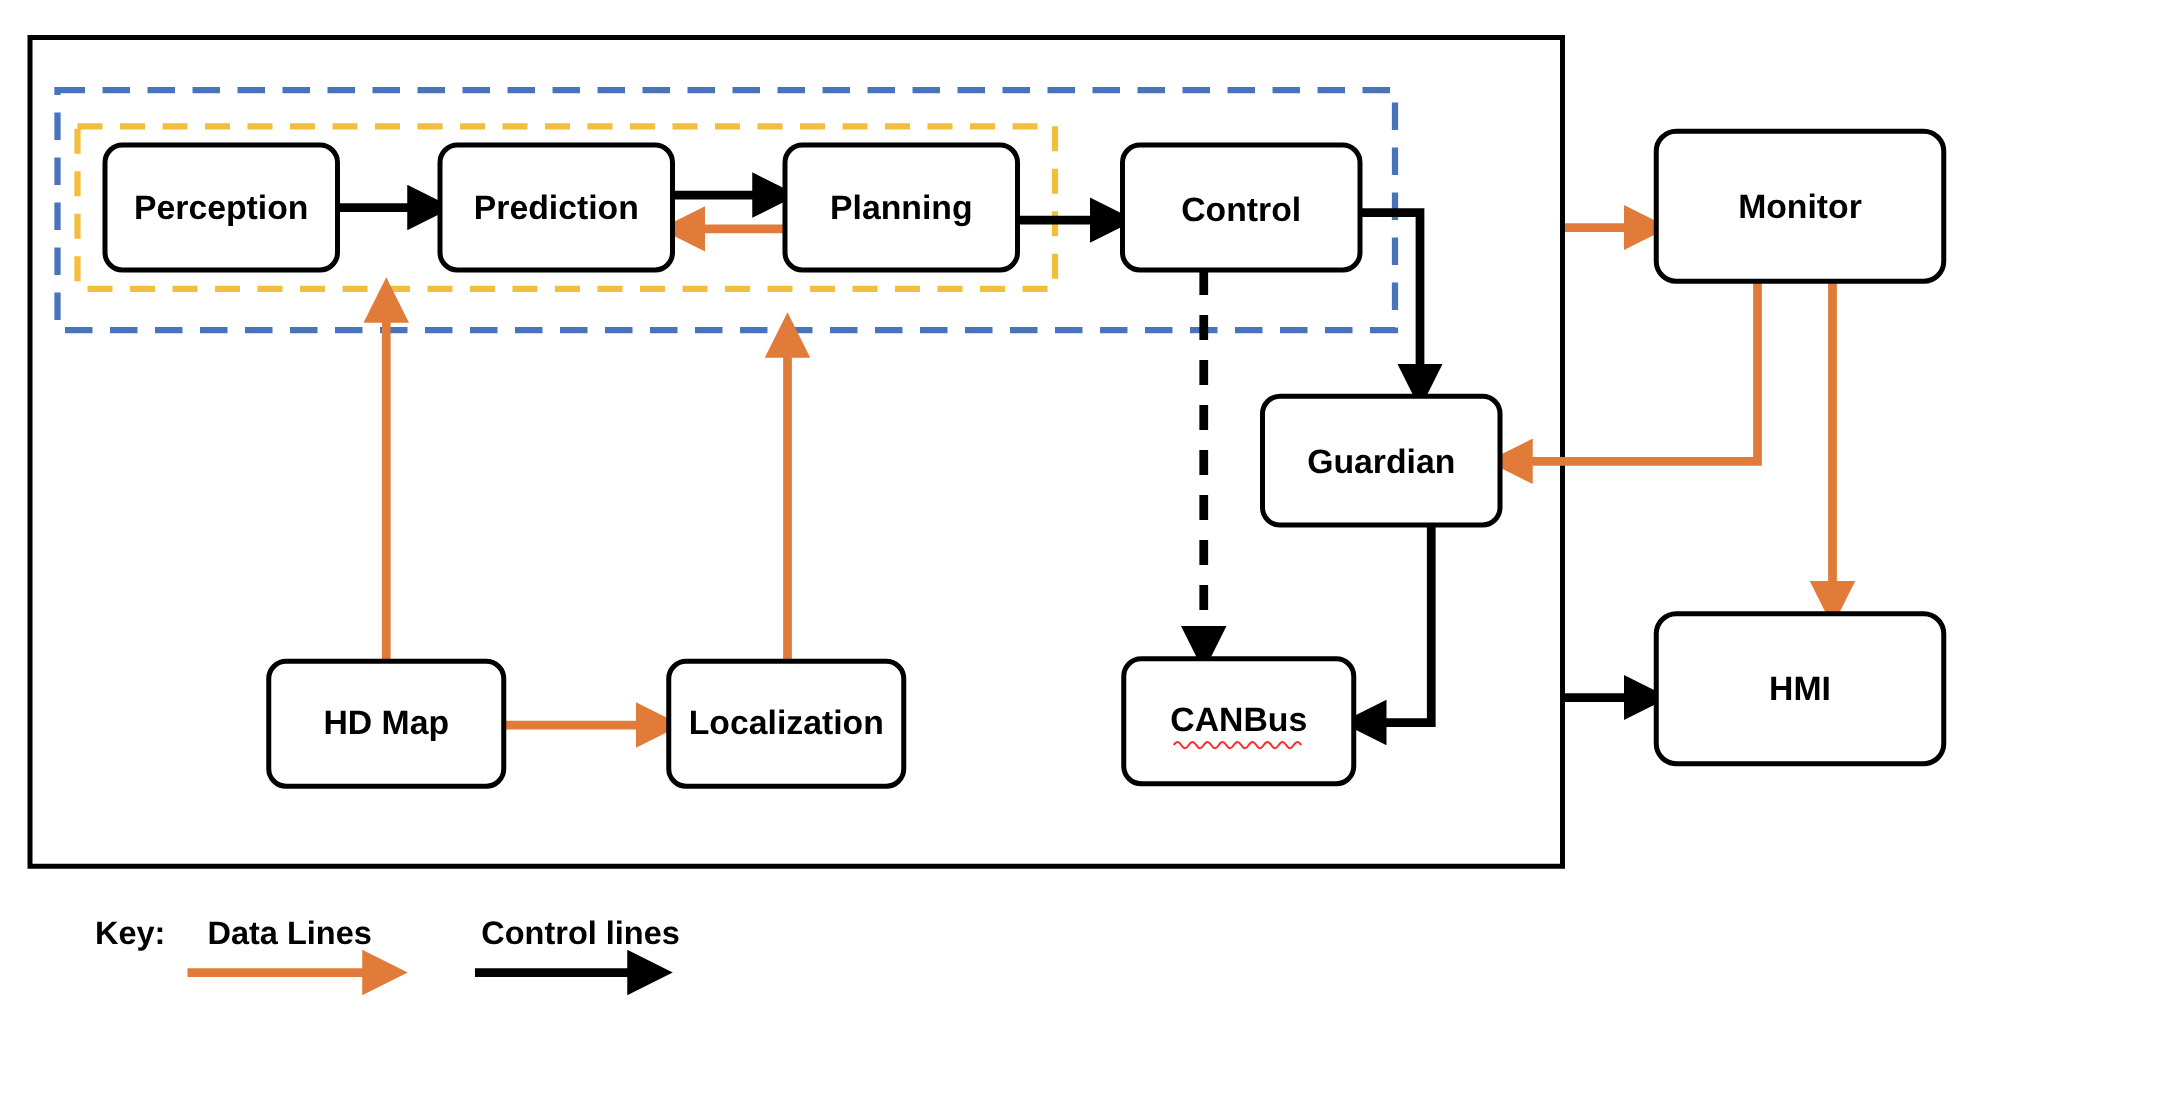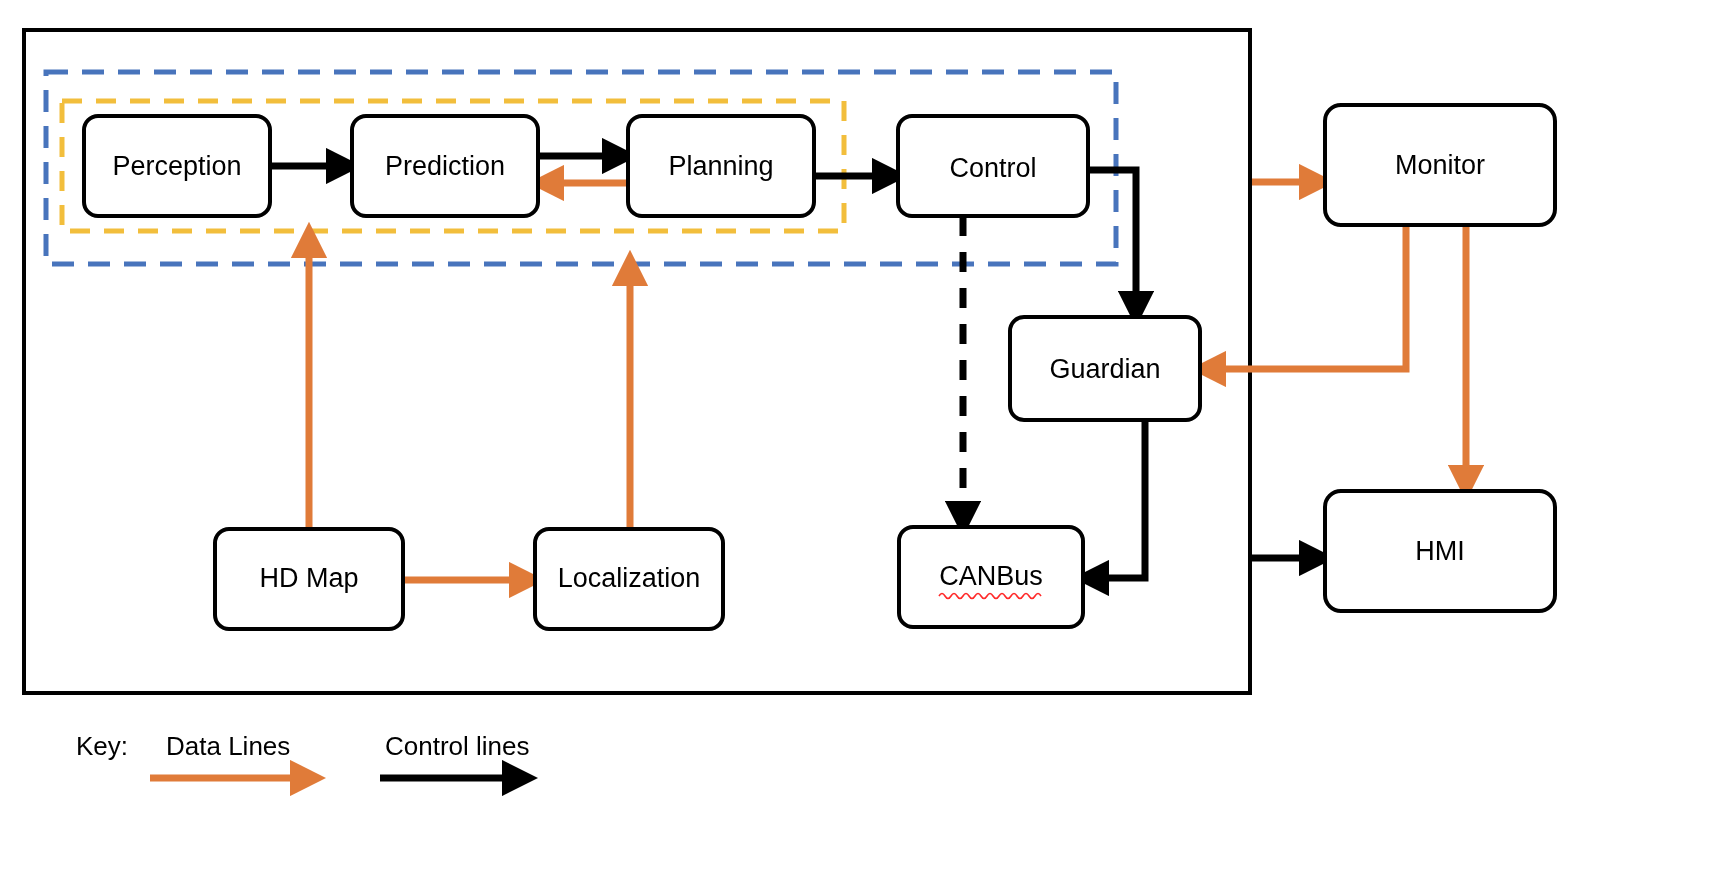--- a/index.html
+++ b/index.html
@@ -1,18 +1,18 @@
 <!DOCTYPE html>
 <html><head>
 <meta charset="utf-8">
 <style>
   html,body{margin:0;padding:0;background:#ffffff;}
   body{width:1732px;height:882px;overflow:hidden;
        font-family:"Liberation Sans","DejaVu Sans",sans-serif;}
-  #stage{position:relative;width:1732px;height:798px;}
+  #stage{position:relative;width:1732px;height:798px;font-weight:bold;}
   svg#diagram{position:absolute;left:0;top:0;width:1732px;height:882px;}
   .node-label{font-family:"Liberation Sans","DejaVu Sans",sans-serif;
               font-size:27px;fill:#000000;text-anchor:middle;dominant-baseline:middle;}
   .legend-label{font-family:"Liberation Sans","DejaVu Sans",sans-serif;
                 font-size:26px;fill:#000000;dominant-baseline:middle;}
   .legend-key{font-family:"Liberation Sans","DejaVu Sans",sans-serif;
               font-size:26px;fill:#000000;dominant-baseline:middle;}
   .nodebox{fill:#ffffff;stroke:#000000;stroke-width:4;}
   .ctrl{stroke:#000000;stroke-width:7;fill:none;}
   .ctrl-dash{stroke:#000000;stroke-width:7;fill:none;stroke-dasharray:20 16;}

